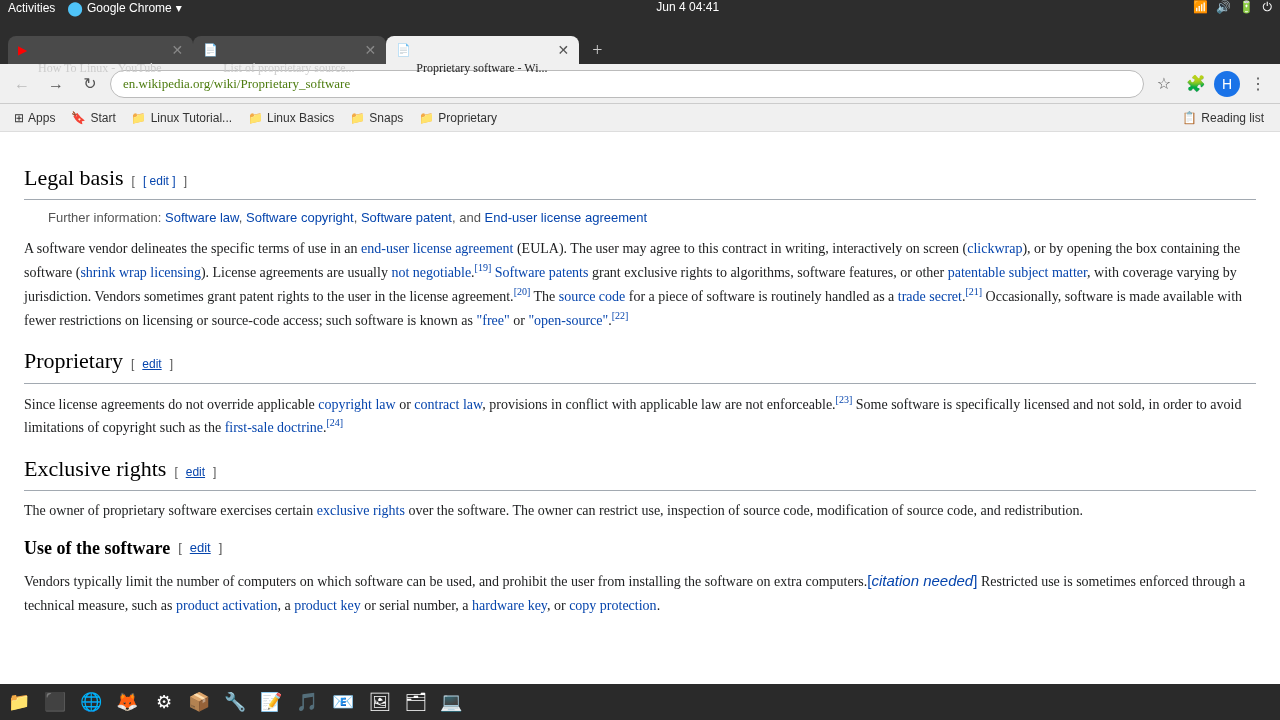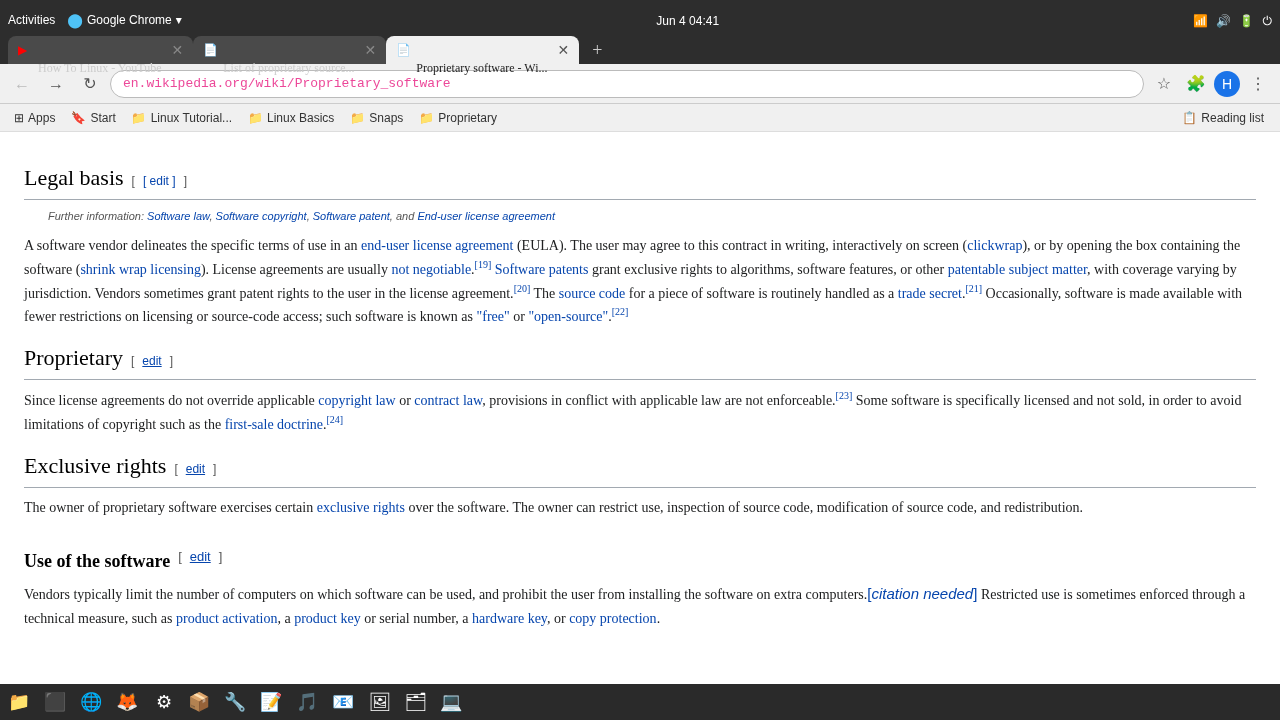--- a/index.html
+++ b/index.html
@@ -3,21 +3,21 @@
   <meta charset="utf-8">
   <style>
     * { margin: 0; padding: 0; box-sizing: border-box; }
     body { font-family: 'Linux Libertine', 'Georgia', serif; font-size: 14px; background: #fff; color: #202122; }
 
     
     .os-topbar {
       background: #2d2d2d;
       color: #fff;
       display: flex;
-      align-items: flex-end;
+      align-items: flex-start;
       justify-content: space-between;
       height: 28px;
       padding: 0 8px;
       font-size: 12px;
       font-family: sans-serif;
     }
     .os-topbar-left { display: flex; align-items: center; gap: 12px; }
     .os-topbar-center { display: flex; align-items: center; gap: 4px; }
     .os-topbar-right { display: flex; align-items: center; gap: 8px; }
 
@@ -168,38 +168,37 @@
       font-size: 12px;
       font-weight: normal;
       color: #555;
       font-family: sans-serif;
     }
 
     .wiki-sub-heading {
       font-family: 'Linux Libertine', Georgia, serif;
       font-size: 18px;
       font-weight: bold;
-      margin: 28px 0 6px 0;
+      margin: 12px 0 6px 0;
       color: #000;
       display: flex;
-      align-items: flex-start;
+      align-items: center;
       gap: 8px;
     }
     .wiki-sub-heading .edit-link {
       font-size: 12px;
       font-weight: normal;
       color: #0645ad;
       font-family: sans-serif;
       cursor: pointer;
     }
 
     .further-info {
       margin: 6px 0 8px 24px;
-      font-style: italic;
-      font-size: 11px;
+      font-size: 13px;
       color: #555;
       font-family: sans-serif;
     }
     .further-info a { color: #0645ad; text-decoration: none; }
 
     .wiki-paragraph {
       margin-bottom: 10px;
       font-size: 14px;
       line-height: 1.65;
     }
@@ -286,21 +285,21 @@
     <span class="tab-close">✕</span>
   </div>
   <div class="tab-new-btn">+</div>
 </div>
 
 <div class="browser-toolbar">
   <button class="nav-btn disabled" title="Back">←</button>
   <button class="nav-btn" title="Forward">→</button>
   <button class="nav-btn" title="Reload">↻</button>
   <div class="address-bar">
-    <span style="font-family:Liberation Mono, monospace;font-size:13px;color:#ec4899;">en.wikipedia.org/wiki/Proprietary_software</span>
+    <span style="font-family:Liberation Serif, serif;font-size:13px;color:#4d7c0f;">en.wikipedia.org/wiki/Proprietary_software</span>
   </div>
   <div class="toolbar-icons">
     <button class="toolbar-icon-btn" title="Bookmark">☆</button>
     <button class="toolbar-icon-btn" title="Extensions">🧩</button>
     <button class="toolbar-icon-btn" title="Profile" style="background:#1a73e8;color:#fff;border-radius:50%;width:26px;height:26px;font-size:14px;">H</button>
     <button class="toolbar-icon-btn" title="Menu">⋮</button>
   </div>
 </div>
 
 <div class="bookmarks-bar">

